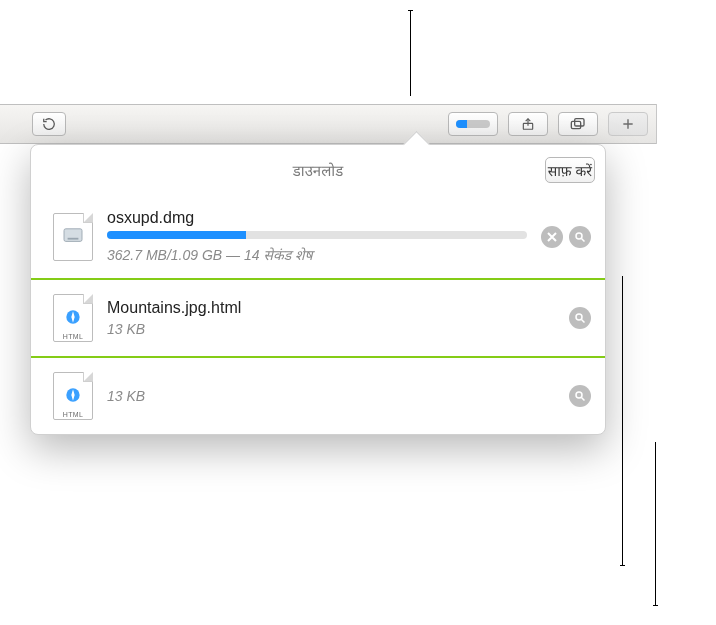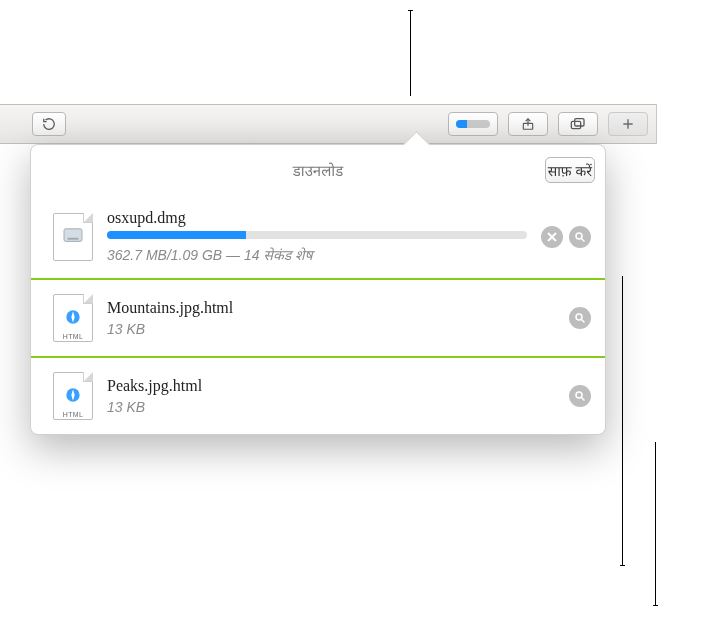--- a/index.html
+++ b/index.html
@@ -221,21 +221,20 @@
   text-align: center;
   font-size: 7px;
   color: #6b6b6b;
   letter-spacing: 0.3px;
 }
 .dl-main { flex: 1; min-width: 0; }
 .dl-name {
   font-size: 16px;
   color: #222;
   margin-bottom: 4px;
-  font-family: Liberation Serif, serif;
 }
 .dl-sub {
   font-size: 14px;
   color: #8a8a8a;
   font-style: italic;
 }
 .dl-bar {
   height: 8px;
   border-radius: 4px;
   background: #e2e2e2;
@@ -378,21 +377,20 @@
             <div class="fold"></div>
           <div class="glyph">
             <svg width="20" height="20" viewBox="0 0 24 24">
               <circle cx="12" cy="12" r="8" fill="#3aa0ff"></circle>
               <polygon points="12,5 14,12 12,19 10,12" fill="#fff"></polygon>
             </svg>
           </div>
           <div class="tag">HTML</div>
         </div>
         <div class="dl-main">
-          <div class="dl-name">Peaks.jpg.html</div>
           <div class="dl-sub">13 KB</div>
         </div>
         <div class="row-actions">
           <div class="circ-btn">
             <svg width="12" height="12" viewBox="0 0 24 24" fill="none" stroke="#fff" stroke-width="3">
               <circle cx="10" cy="10" r="6"></circle>
                 <path d="M15 15l6 6"></path>
             </svg>
           </div>
         </div>

